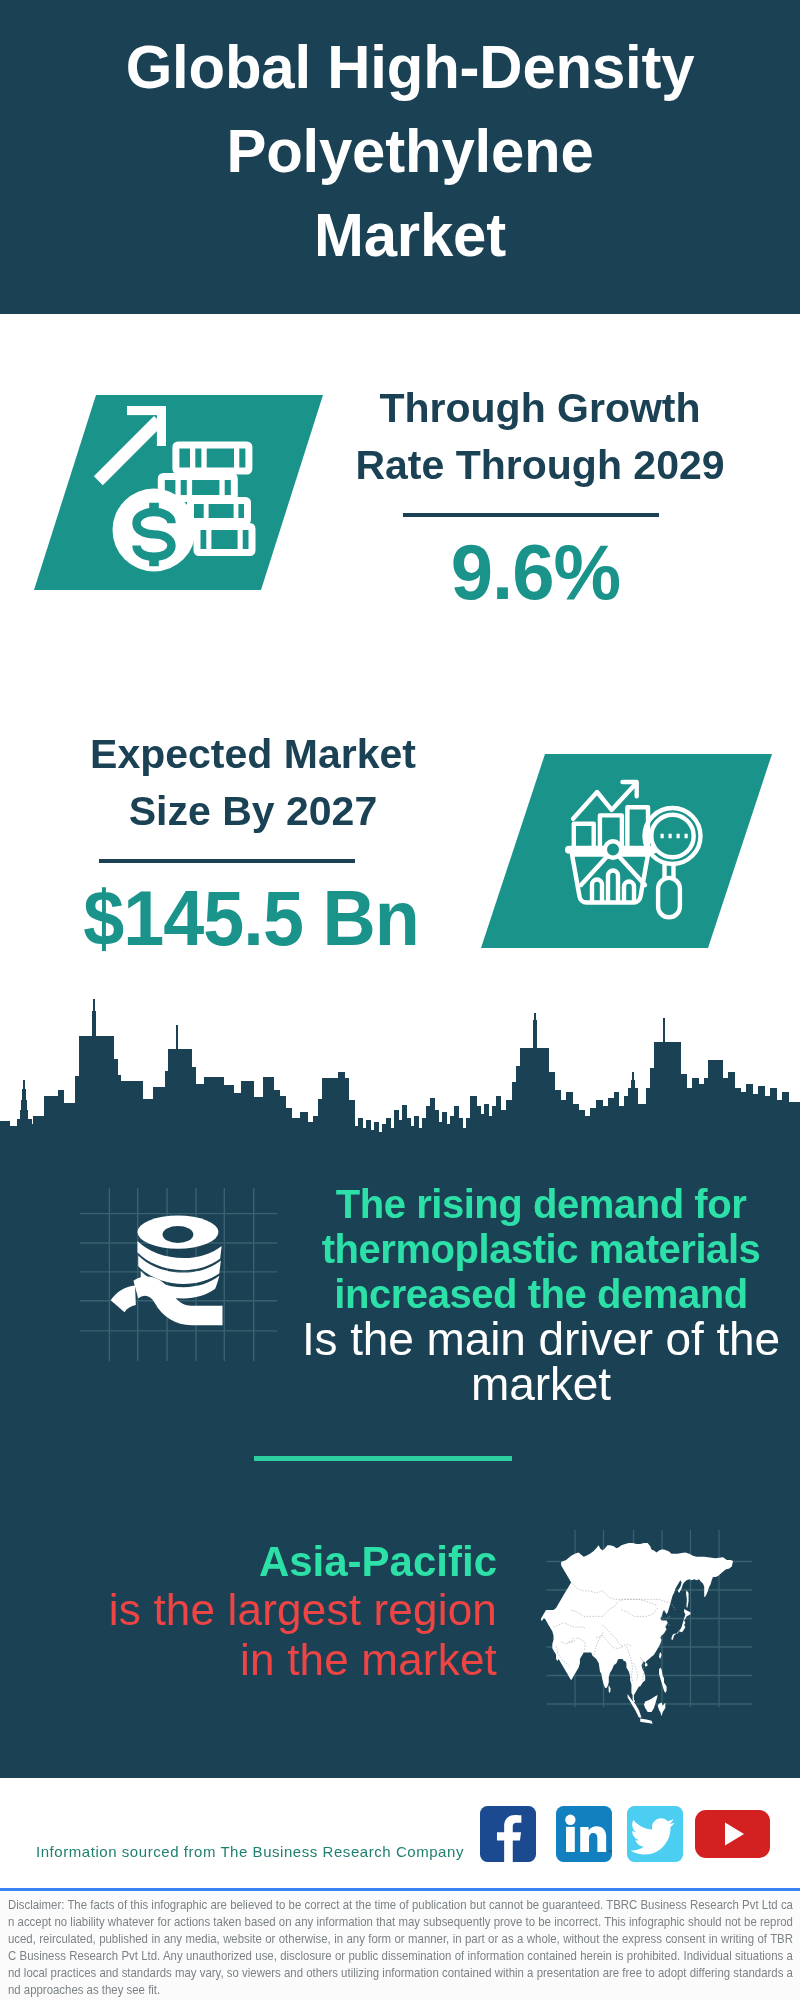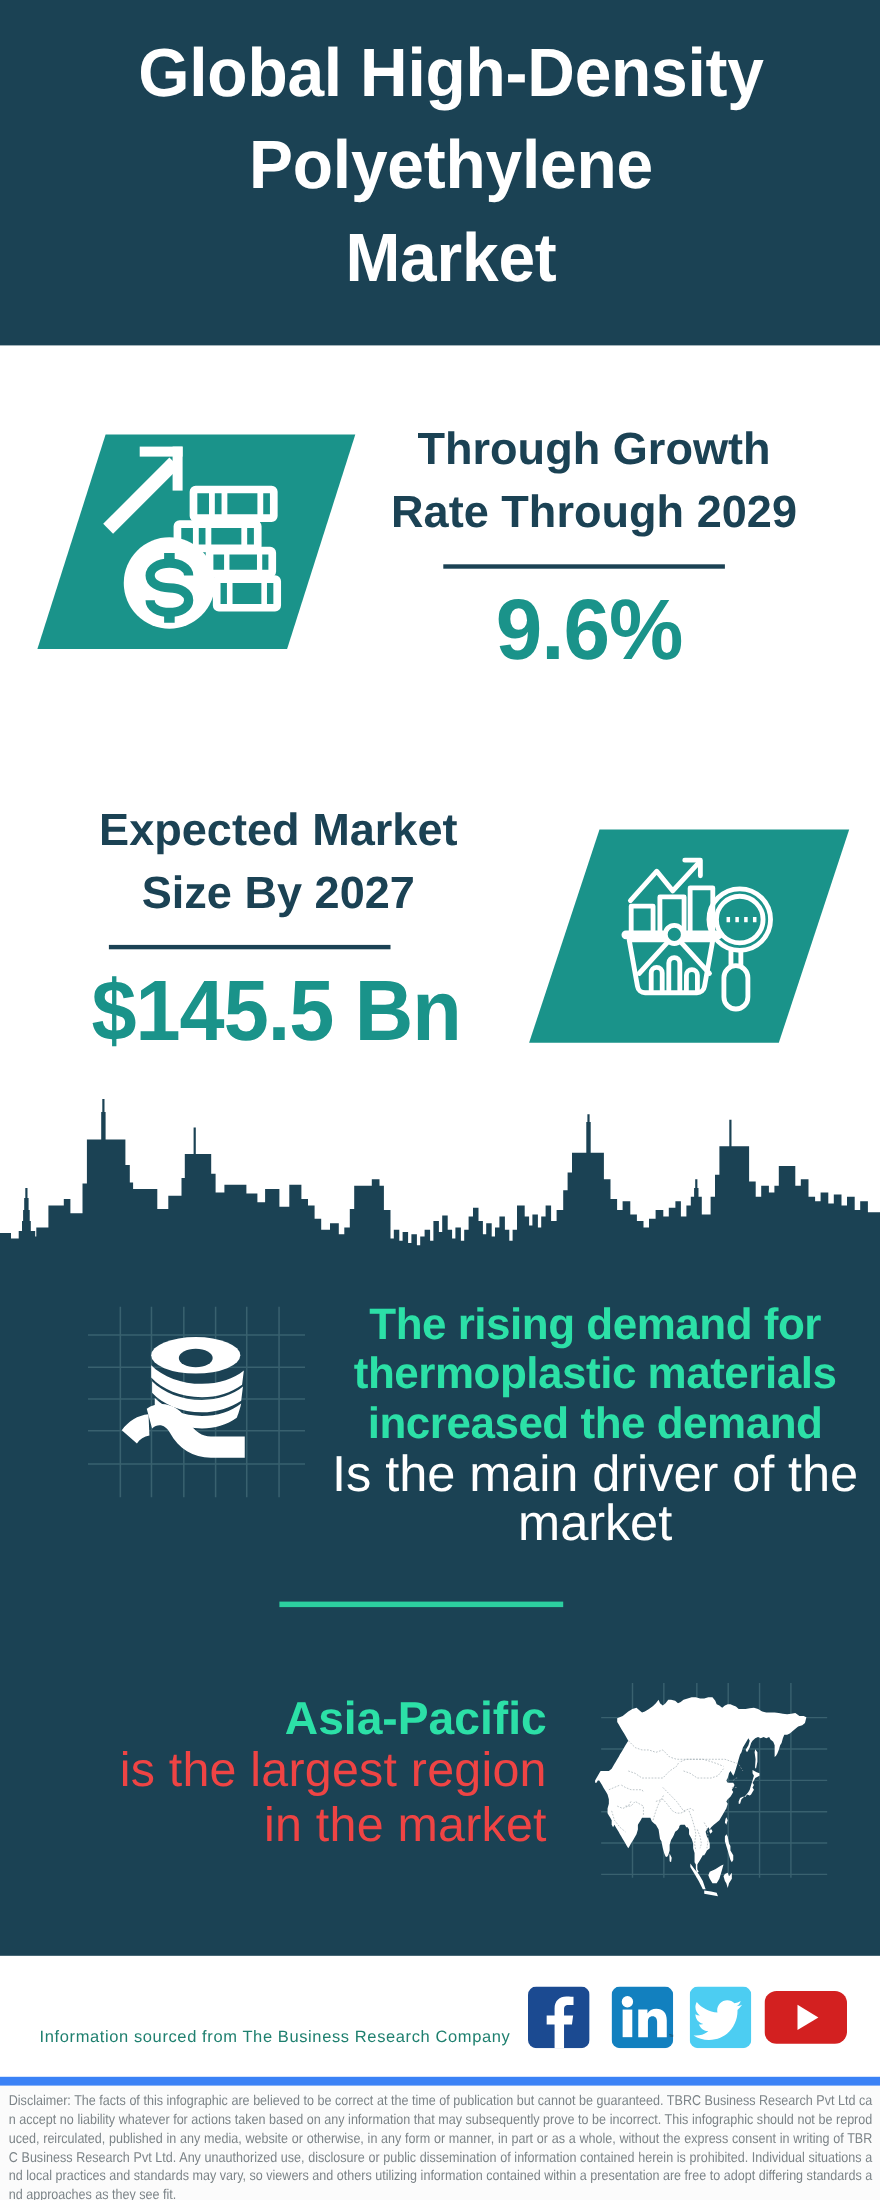--- a/index.html
+++ b/index.html
@@ -37,21 +37,21 @@
   .region-text{position:absolute;left:97px;top:1538px;width:400px;text-align:right;}
   .region-text .hi{font-size:42px;font-weight:bold;color:#2ce0a7;line-height:47px;}
   .region-text .lo{font-size:44px;font-weight:normal;color:#ef4444;line-height:50px;letter-spacing:0.2px;}
 
   
   .footer{position:absolute;left:0;top:1786px;width:800px;height:100px;background:#ffffff;}
   .src{position:absolute;left:36px;top:1814px;width:470px;color:#1f806f;font-size:15px;line-height:21px;letter-spacing:0.55px;margin-top:27px;}
   .social{position:absolute;left:0;top:1806px;width:800px;height:56px;}
   .sbtn{position:absolute;top:0;display:block;width:56px;height:56px;}
   .disclaimer{position:absolute;left:0;top:1888px;width:800px;height:112px;background:#fbfbfb;
-              border-top:8px solid #3b82f6;color:#7b8387;}
+              border-top:3px solid #3b82f6;color:#7b8387;}
   .disclaimer .dtext{width:905px;padding:6px 9px 0 9px;font-size:12.9px;line-height:16.9px;
               text-align:justify;word-break:break-all;
               transform:scaleX(0.8850);transform-origin:0 0;}
 </style>
 </head>
 <body>
 
 <div class="page">
 
   <div class="header">

